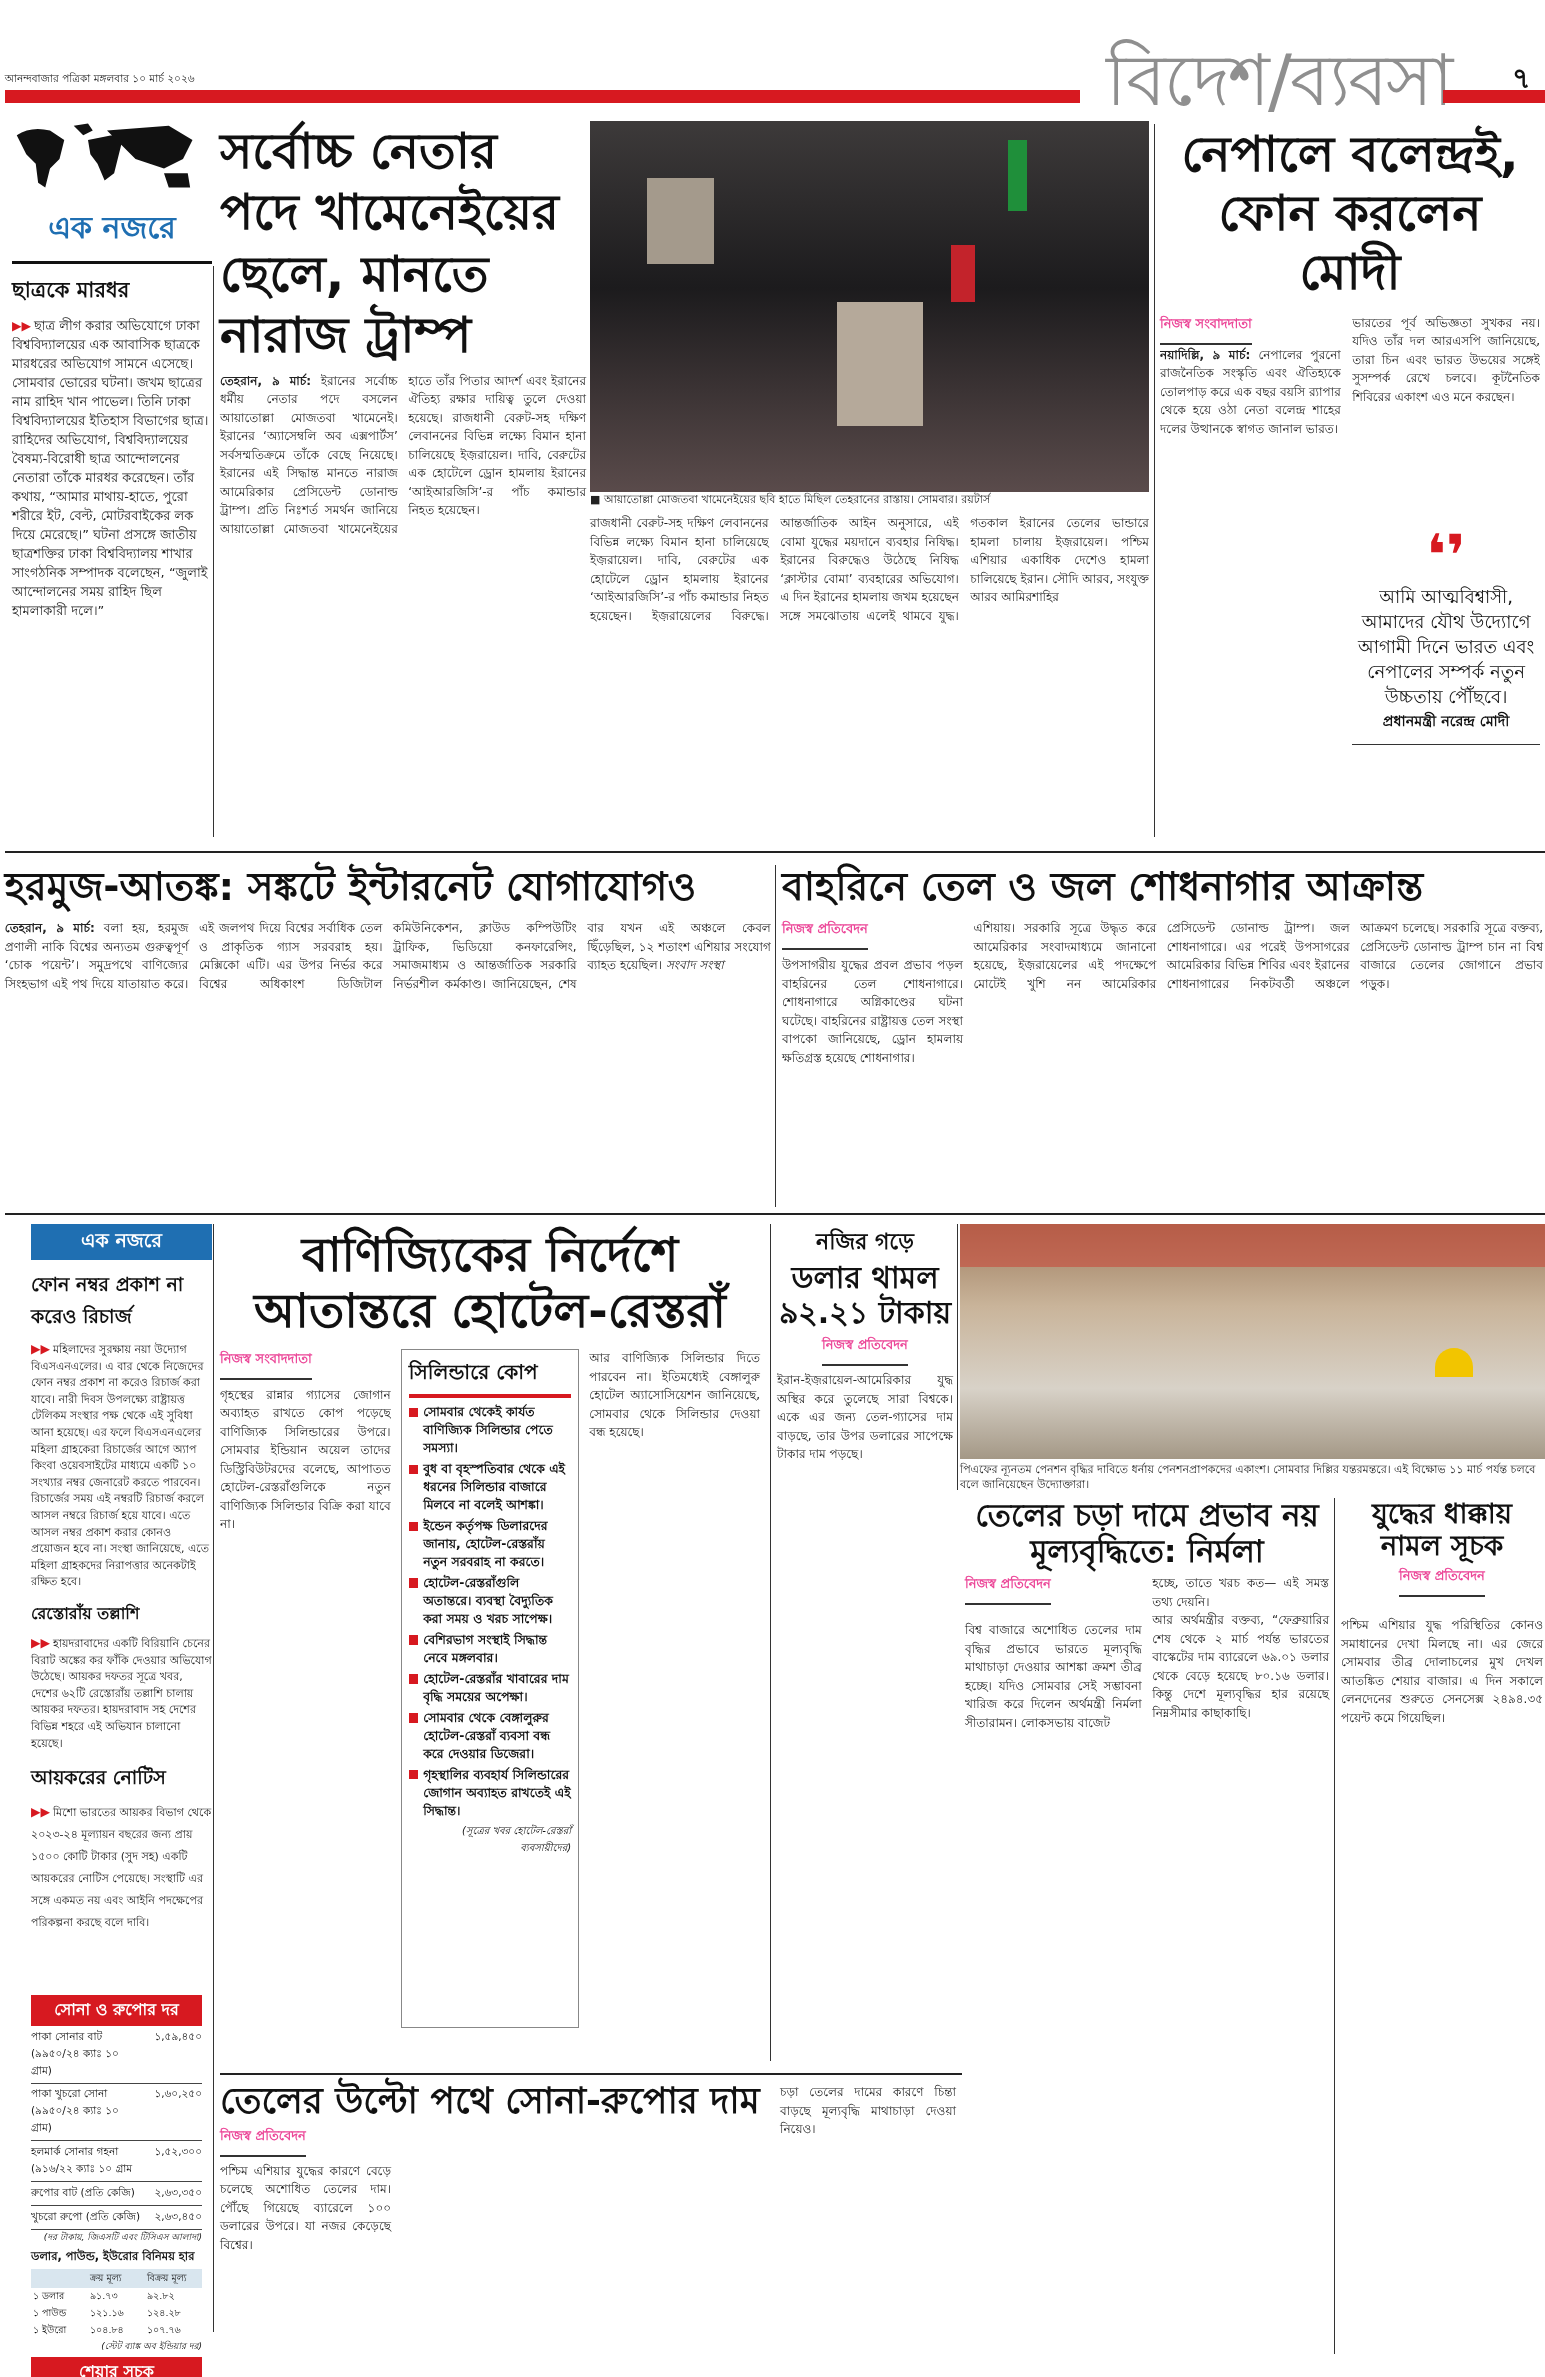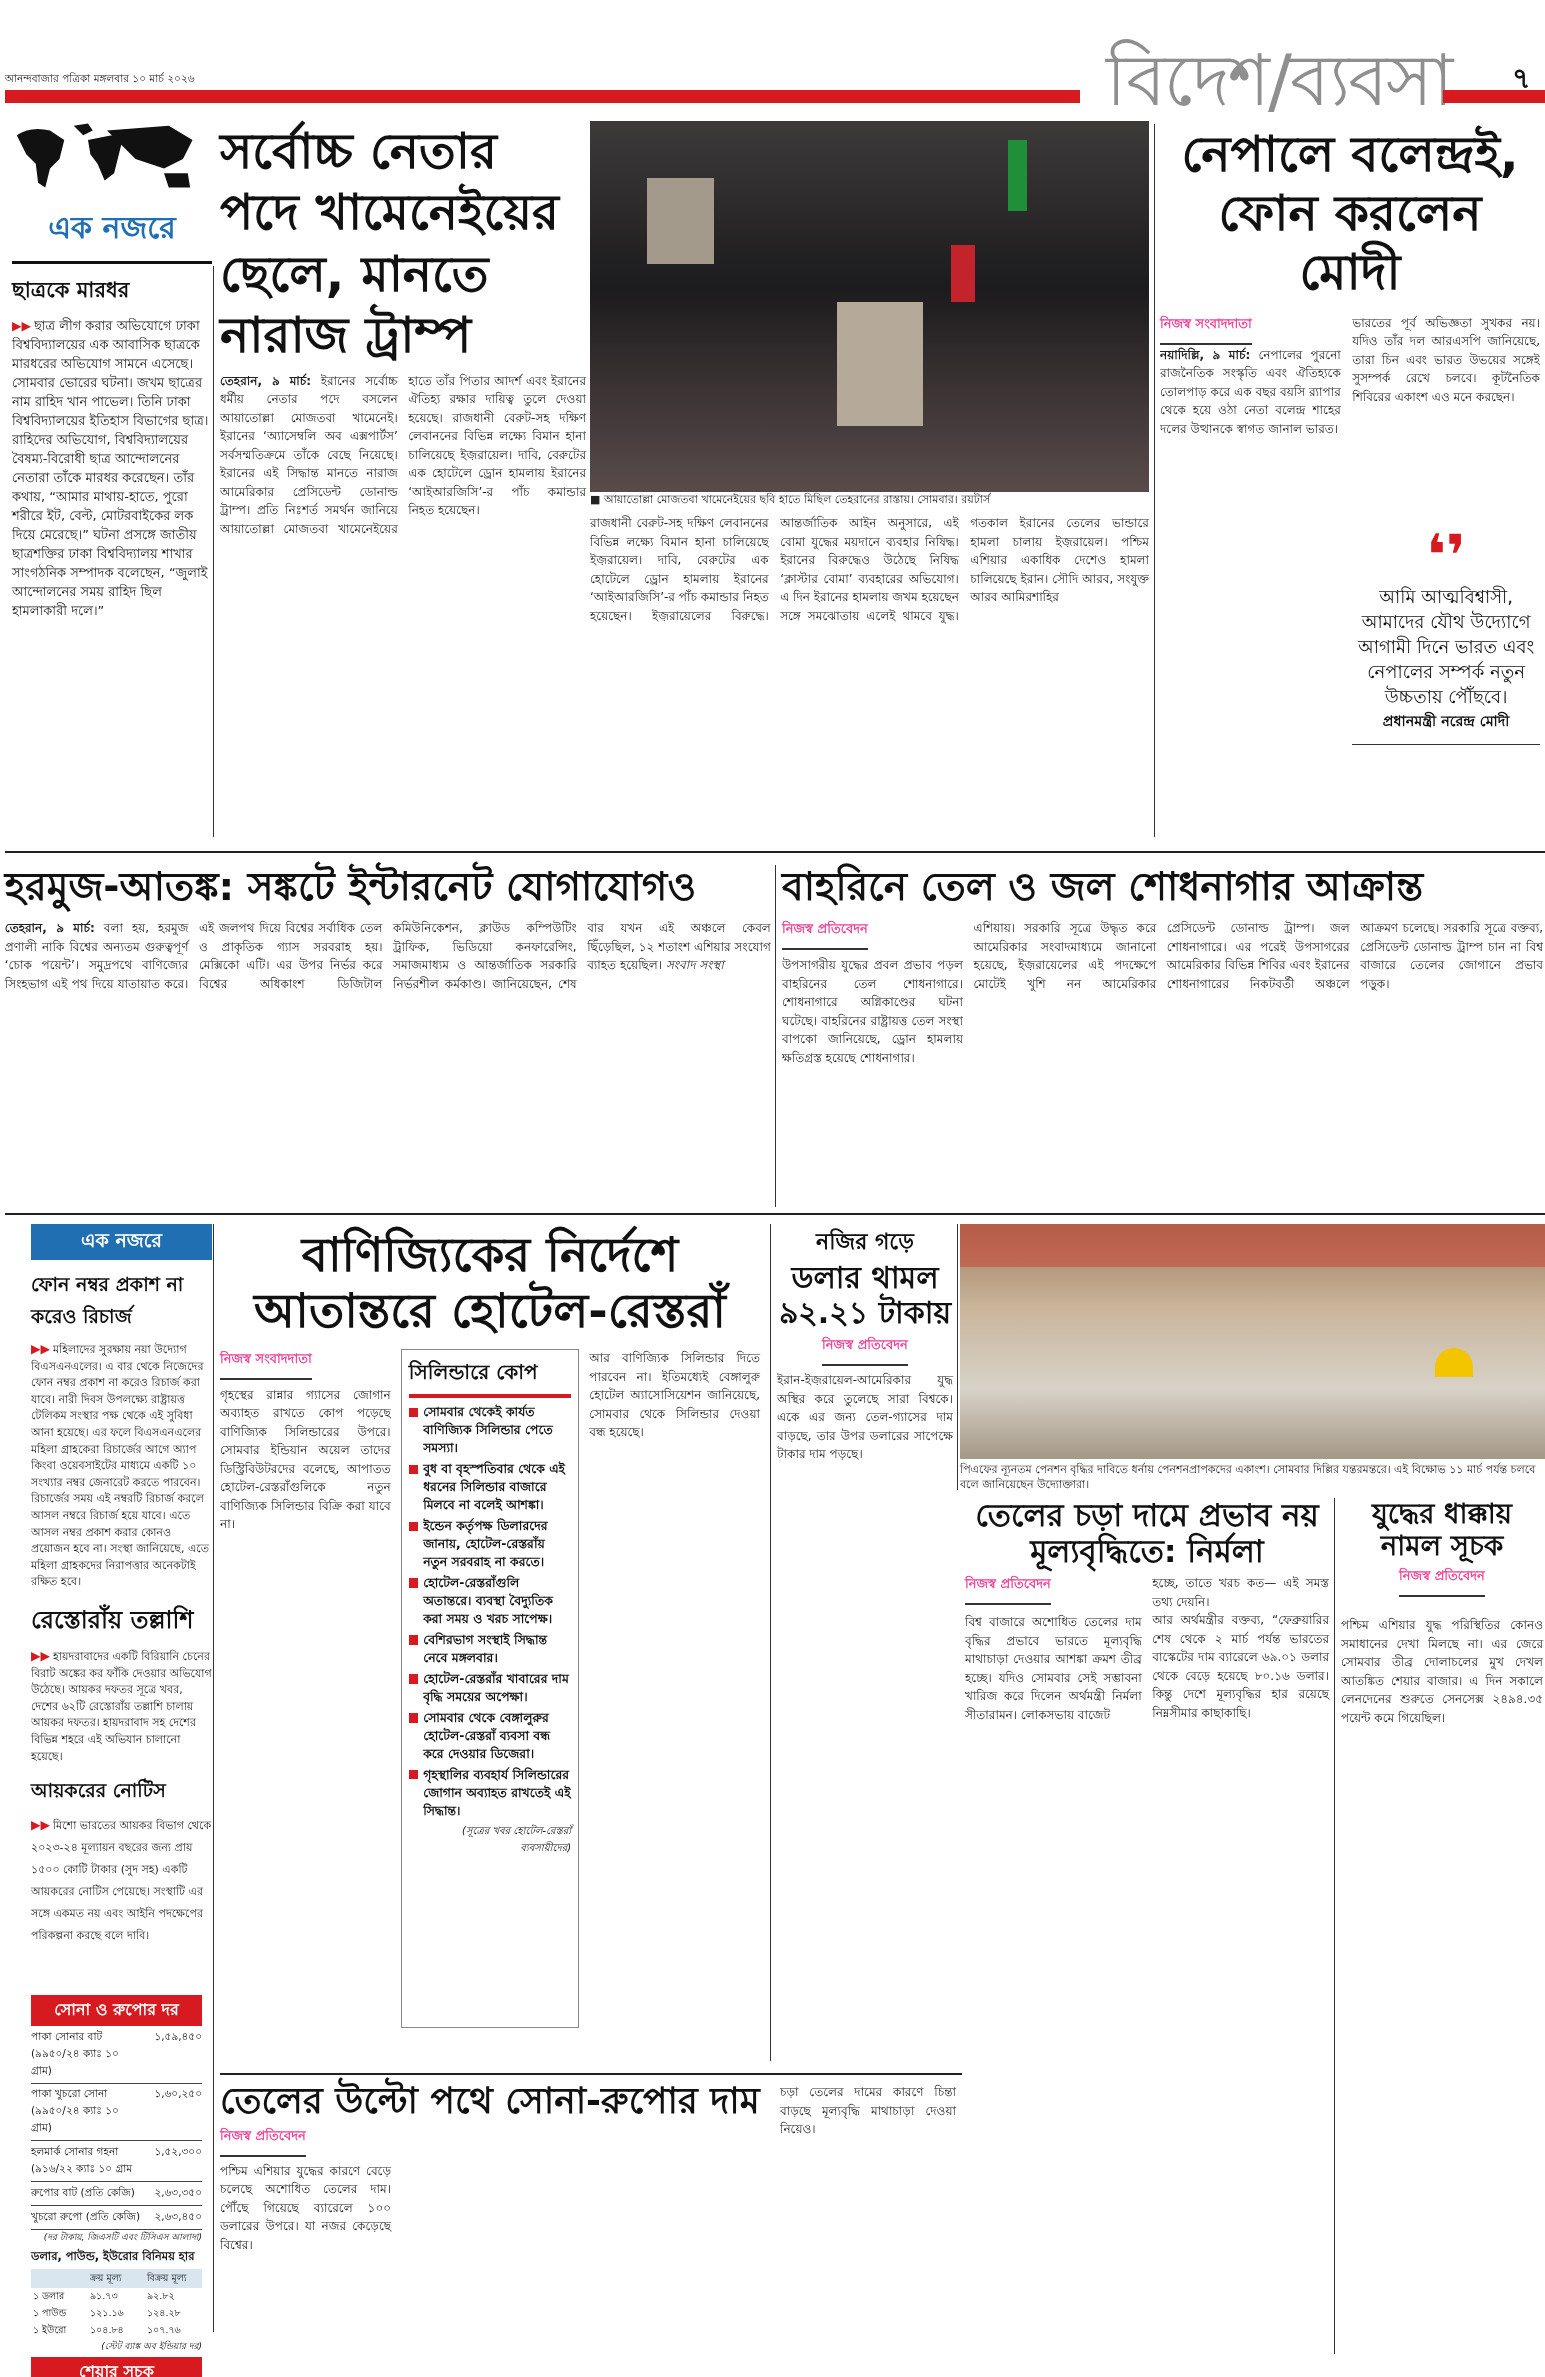--- a/index.html
+++ b/index.html
@@ -98,21 +98,21 @@
     <div class="body" style="flex:1;column-count:3;column-gap:10.5px;height:304px"><span>এশিয়ায়। সরকারি সূত্রে উদ্ধৃত করে আমেরিকার সংবাদমাধ্যমে জানানো হয়েছে, ইজ়রায়েলের এই পদক্ষেপে মোটেই খুশি নন আমেরিকার প্রেসিডেন্ট ডোনাল্ড ট্রাম্প।</span> <span>জল শোধনাগারে। এর পরেই উপসাগরের আমেরিকার বিভিন্ন শিবির এবং ইরানের শোধনাগারের নিকটবর্তী অঞ্চলে আক্রমণ চলেছে।</span> <span>সরকারি সূত্রে বক্তব্য, প্রেসিডেন্ট ডোনাল্ড ট্রাম্প চান না বিশ্ব বাজারে তেলের জোগানে প্রভাব পড়ুক।</span></div>
   </div>
 </div>
 
 <div class="hrule" style="left:4.8px;top:1213px;width:1541px"></div>
 
 <div class="col" style="left:31px;top:1224px;width:181px">
   <div class="redbox" style="font-size:19px;background:#1f6fb2;padding:1.9px">এক নজরে</div>
   <div class="sidebar-h" style="font-size:19px">ফোন নম্বর প্রকাশ না করেও রিচার্জ</div>
   <div class="sb-item" style="font-size:11px;line-height:16.6px"><span class="bullet">▶▶</span><span>মহিলাদের সুরক্ষায় নয়া উদ্যোগ বিএসএনএলের। এ বার থেকে নিজেদের ফোন নম্বর প্রকাশ না করেও রিচার্জ করা যাবে। নারী দিবস উপলক্ষ্যে রাষ্ট্রায়ত্ত টেলিকম সংস্থার পক্ষ থেকে এই সুবিধা আনা হয়েছে। এর ফলে বিএসএনএলের মহিলা গ্রাহকেরা রিচার্জের আগে অ্যাপ কিংবা ওয়েবসাইটের মাধ্যমে একটি ১০ সংখ্যার নম্বর জেনারেট করতে পারবেন। রিচার্জের সময় এই নম্বরটি রিচার্জ করলে আসল নম্বরে রিচার্জ হয়ে যাবে। এতে আসল নম্বর প্রকাশ করার কোনও প্রয়োজন হবে না। সংস্থা জানিয়েছে, এতে মহিলা গ্রাহকদের নিরাপত্তার অনেকটাই রক্ষিত হবে।</span></div>
-  <div class="sidebar-h" style="font-size:24px">রেস্তোরাঁয় তল্লাশি</div>
+  <div class="sidebar-h" style="font-size:16px">রেস্তোরাঁয় তল্লাশি</div>
   <div class="sb-item" style="font-size:11px;line-height:16.6px"><span class="bullet">▶▶</span><span>হায়দরাবাদের একটি বিরিয়ানি চেনের বিরাট অঙ্কের কর ফাঁকি দেওয়ার অভিযোগ উঠেছে। আয়কর দফতর সূত্রে খবর, দেশের ৬২টি রেস্তোরাঁয় তল্লাশি চালায় আয়কর দফতর। হায়দরাবাদ সহ দেশের বিভিন্ন শহরে এই অভিযান চালানো হয়েছে।</span></div>
   <div class="sidebar-h" style="font-size:19px">আয়করের নোটিস</div>
   <div class="sb-item" style="font-size:11px;line-height:22px"><span class="bullet">▶▶</span><span>মিশো ভারতের আয়কর বিভাগ থেকে ২০২৩-২৪ মূল্যায়ন বছরের জন্য প্রায় ১৫০০ কোটি টাকার (সুদ সহ) একটি আয়করের নোটিস পেয়েছে। সংস্থাটি এর সঙ্গে একমত নয় এবং আইনি পদক্ষেপের পরিকল্পনা করছে বলে দাবি।</span></div>
 </div>
 
 <div class="col" style="left:31px;top:1995px;width:171px">
   <div class="redbox" style="font-size:16px;padding:1.9px">সোনা ও রুপোর দর</div>
   <div class="rate-row">
       <span style="width:109px">পাকা সোনার বাট (৯৯৫০/২৪ ক্যাঃ ১০ গ্রাম)</span>
       <span>১,৫৯,৪৫০</span>
@@ -216,21 +216,21 @@
 
 <div class="photo" style="left:960px;top:1224px;width:585px;height:235px;background:linear-gradient(180deg,#9c7a5c 0%,#c9b49a 35%,#d8d2c8 70%,#a49886 100%)">
   <div style="position:absolute;left:0;top:0;width:585px;height:43px;background:#c84a3a;opacity:.6"></div>
   <div style="position:absolute;left:475px;top:124px;width:38px;height:28.5px;background:#f2c500;border-radius:19px 19px 0 0"></div>
 </div>
 <div class="caption" style="position:absolute;left:960px;top:1462px;width:585px">পিএফের ন্যূনতম পেনশন বৃদ্ধির দাবিতে ধর্নায় পেনশনপ্রাপকদের একাংশ। সোমবার দিল্লির যন্তরমন্তরে। এই বিক্ষোভ ১১ মার্চ পর্যন্ত চলবে বলে জানিয়েছেন উদ্যোক্তারা।</div>
 
 <div class="col" style="left:965px;top:1498px;width:364px">
   <div class="hl" style="font-size:31px;text-align:center">তেলের চড়া দামে প্রভাব নয় মূল্যবৃদ্ধিতে: নির্মলা</div>
   <div style="display:flex;gap:10.5px;margin-top:4.8px">
-    <div style="width:177px"><div class="byline">নিজস্ব প্রতিবেদন</div><div class="body" style="margin-top:8px">বিশ্ব বাজারে অশোধিত তেলের দাম বৃদ্ধির প্রভাবে ভারতে মূল্যবৃদ্ধি মাথাচাড়া দেওয়ার আশঙ্কা ক্রমশ তীব্র হচ্ছে। যদিও সোমবার সেই সম্ভাবনা খারিজ করে দিলেন অর্থমন্ত্রী নির্মলা সীতারামন। লোকসভায় বাজেট</div></div>
+    <div style="width:177px"><div class="byline">নিজস্ব প্রতিবেদন</div><div class="body" style="margin-top:16px">বিশ্ব বাজারে অশোধিত তেলের দাম বৃদ্ধির প্রভাবে ভারতে মূল্যবৃদ্ধি মাথাচাড়া দেওয়ার আশঙ্কা ক্রমশ তীব্র হচ্ছে। যদিও সোমবার সেই সম্ভাবনা খারিজ করে দিলেন অর্থমন্ত্রী নির্মলা সীতারামন। লোকসভায় বাজেট</div></div>
     <div style="width:177px">
         <div class="body">হচ্ছে, তাতে খরচ কত— এই সমস্ত তথ্য দেয়নি।</div>
         <div class="body">আর অর্থমন্ত্রীর বক্তব্য, “ফেব্রুয়ারির শেষ থেকে ২ মার্চ পর্যন্ত ভারতের বাস্কেটের দাম ব্যারেলে ৬৯.০১ ডলার থেকে বেড়ে হয়েছে ৮০.১৬ ডলার। কিন্তু দেশে মূল্যবৃদ্ধির হার রয়েছে নিম্নসীমার কাছাকাছি।</div>
       </div>
   </div>
 </div>
 <div class="vrule" style="left:1334px;top:1498px;height:856px"></div>
 
 <div class="col" style="left:1341px;top:1498px;width:202px">
   <div class="hl" style="font-size:27.6px;text-align:center">যুদ্ধের ধাক্কায় নামল সূচক</div>

